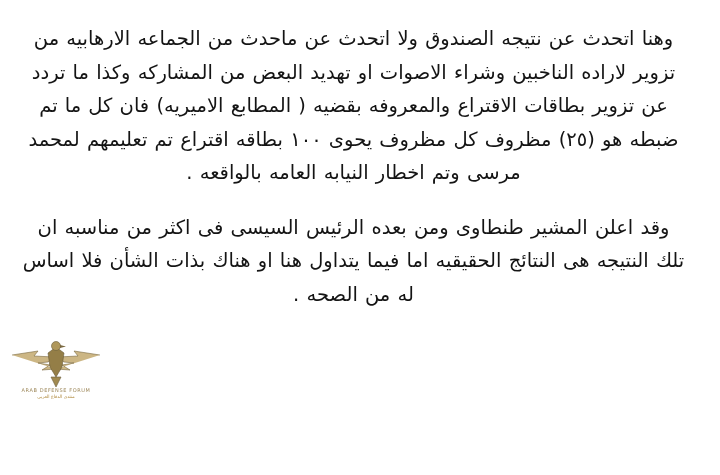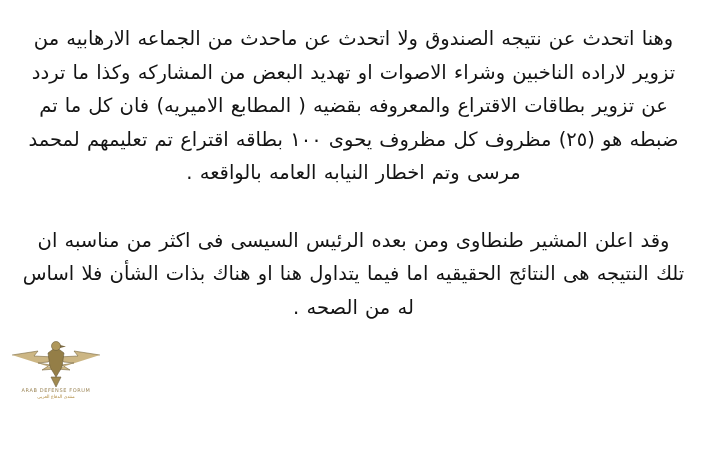--- a/index.html
+++ b/index.html
@@ -29,21 +29,21 @@
     color: #141414;
     font-size: 19.5px;
     line-height: 1.72;
     font-family: "DejaVu Sans", sans-serif;
     font-weight: 400;
     letter-spacing: 0px;
     word-spacing: 1px;
     margin: 0;
   }
   .paragraph + .paragraph {
-    margin-top: 34px;
+    margin-top: 21px;
   }
   .watermark {
     position: absolute;
     left: 8px;
     bottom: 6px;
     width: 96px;
     height: 62px;
     opacity: 0.92;
     pointer-events: none;
   }

